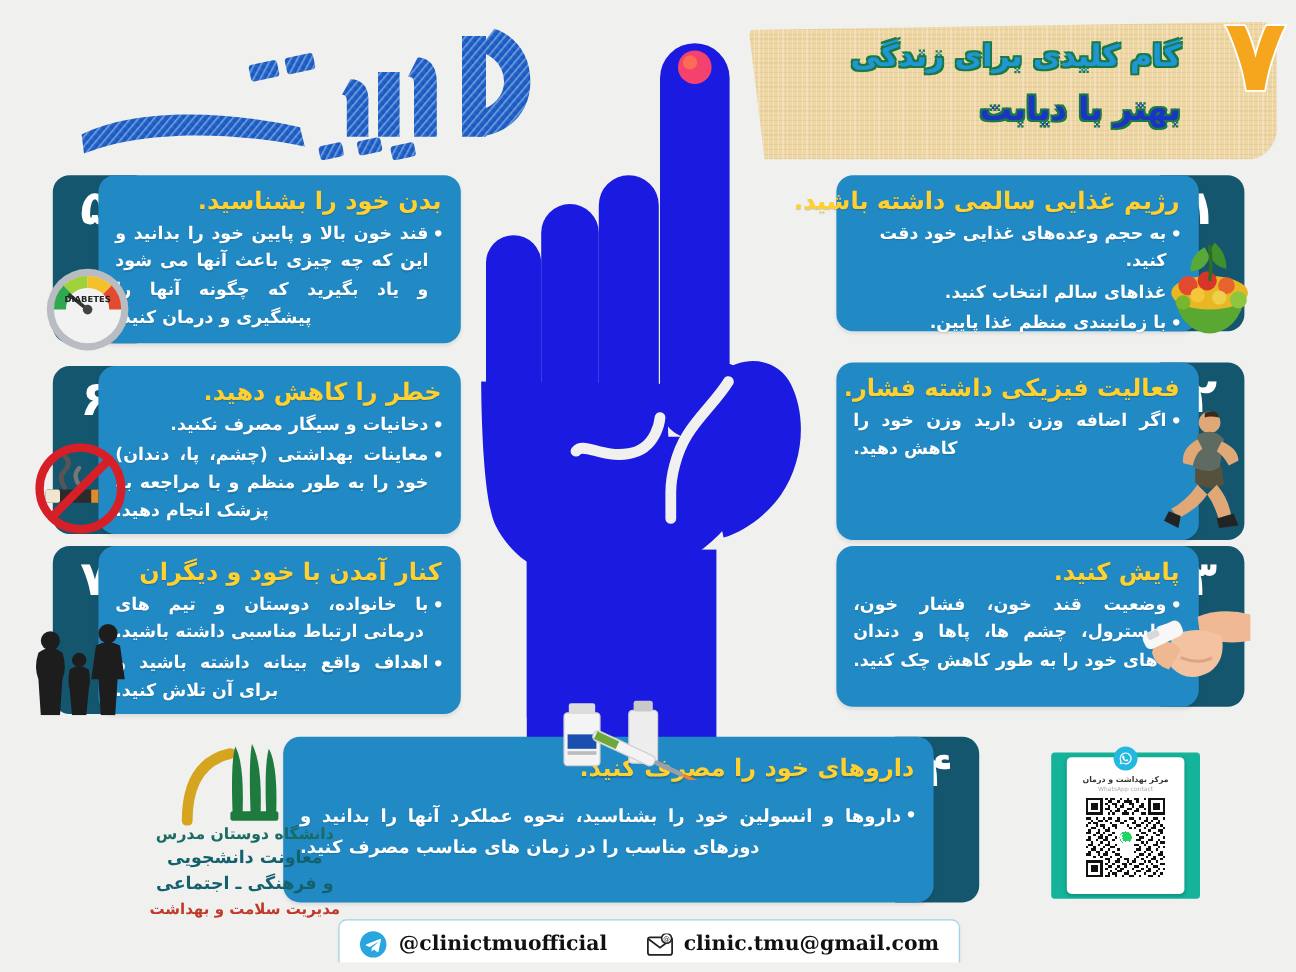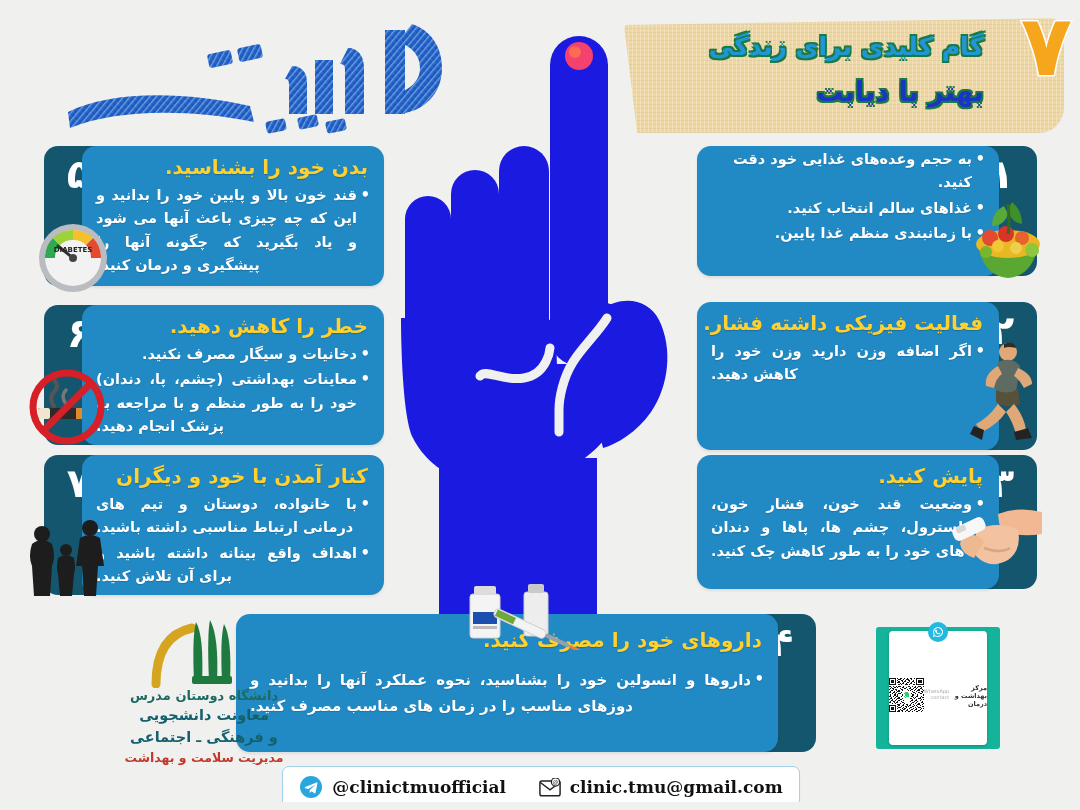--- a/index.html
+++ b/index.html
@@ -151,21 +151,21 @@
 
   
   .qrbox{
     position:absolute;left:876px;top:627px;width:124px;height:122px;
     background:#14b39a;border-radius:3px;
     display:flex;align-items:center;justify-content:center;
   }
   .qrinner{
     width:98px;height:104px;background:#fff;border-radius:4px;
     box-shadow:0 1px 3px rgba(0,0,0,.2);
-    display:flex;flex-direction:row;align-items:center;padding-top:10px;
+    display:flex;flex-direction:column;align-items:center;padding-top:10px;
     position:relative;
   }
   .qrbadge{
     position:absolute;top:-9px;left:50%;transform:translateX(-50%);
     width:20px;height:20px;border-radius:50%;background:#22b8e0;
     display:flex;align-items:center;justify-content:center;
   }
   .qrtitle{font-size:6.5px;color:#333;direction:rtl;margin-top:5px;font-weight:bold;}
   .qrsub{font-size:5px;color:#aaa;margin-top:1px;}
   .qrimg{margin-top:4px;width:66px;height:66px;}
@@ -252,20 +252,21 @@
 
       <circle cx="184" cy="38" r="14" fill="#f4416e"></circle>
       <circle cx="180" cy="34" r="6" fill="#ff7a4d" opacity=".75"></circle>
     </svg>
   </div>
 
   <div class="card right" id="card1">
     <div class="band"></div>
     <div class="num">۱</div>
     <div class="body">
+      <div class="title">رژیم غذایی سالمی داشته باشید.</div>
       <ul>
         <li>به حجم وعده‌های غذایی خود دقت کنید.</li>
         <li>غذاهای سالم انتخاب کنید.</li>
         <li>با زمانبندی منظم غذا پایین.</li>
       </ul>
     </div>
   </div>
   <div class="chip veg">
     <svg viewBox="0 0 96 92" xmlns="http://www.w3.org/2000/svg">
       <path d="M18 58 q30 -26 60 0 q-6 30 -30 32 q-24 -2 -30 -32z" fill="#5aa832"></path>

